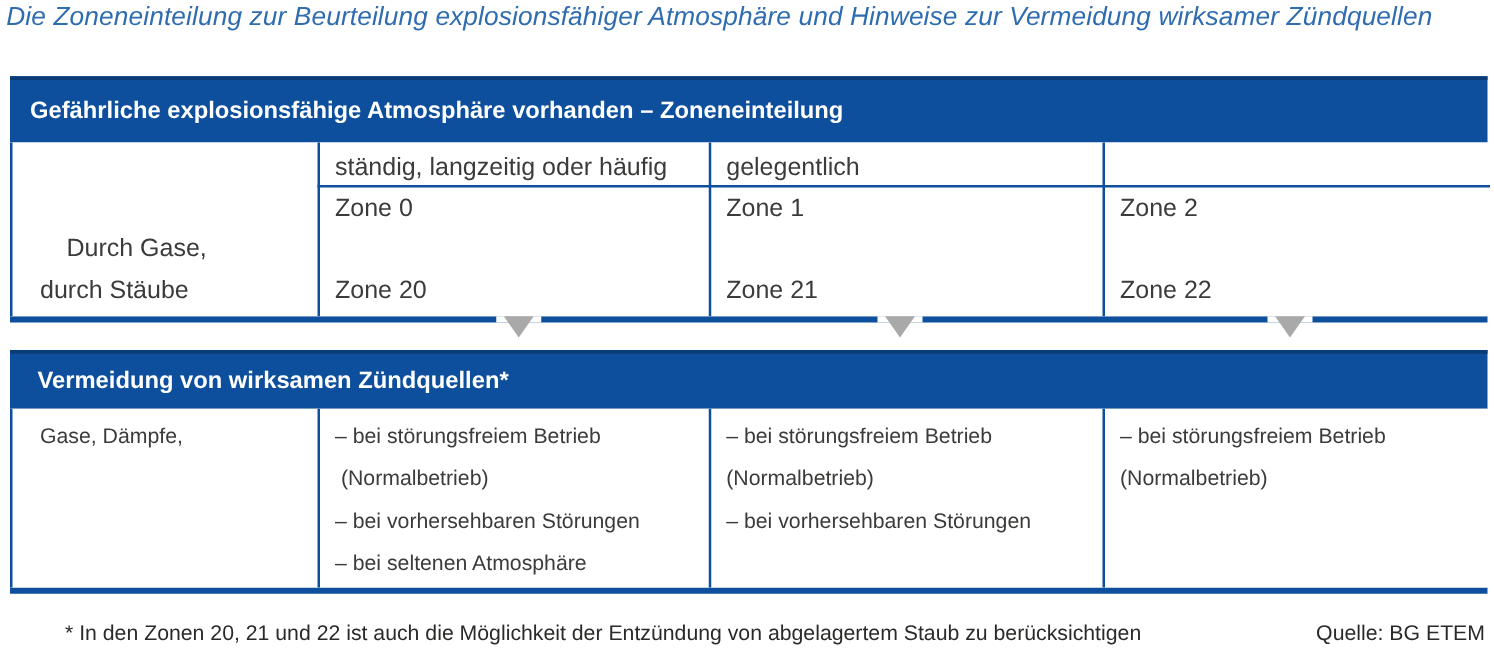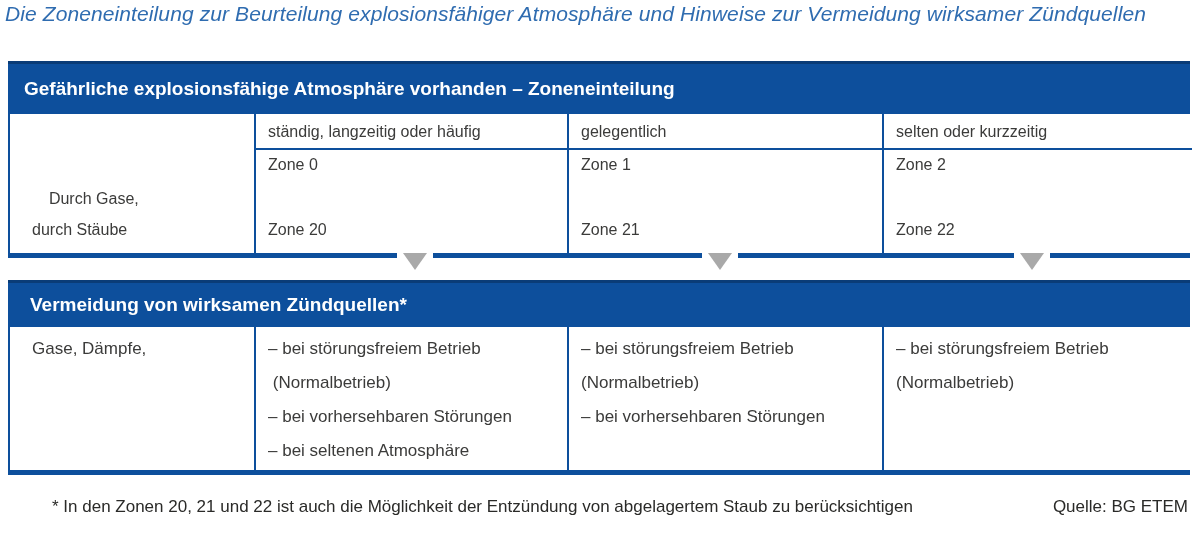--- a/index.html
+++ b/index.html
@@ -29,21 +29,21 @@
   .tbl-zones .tbody { height:139px; }
   .tbl-ignition .tbody { height:143px; }
 
   .vline { position:absolute; top:0; bottom:0; width:2px; background:#0d4f9c; }
   .v1 { left:244px; } .v2 { left:557px; } .v3 { left:872px; }
 
   .freq-underline { position:absolute; top:34px; left:244px; width:938px; height:2px; background:#0d4f9c; }
 
   .bborder { height:5px; background:#0d4f9c; }
 
-  .txt { position:absolute; font-size:16px; color:#3b3b3a; white-space:pre-wrap; }
+  .txt { position:absolute; font-size:20px; color:#3b3b3a; white-space:pre-wrap; }
 
   
   .lbl-gases { left:22px; top:0; line-height:34px;text-align:right; }
   .lbl-dusts { left:22px; top:107px; }
   .freq { top:9px; }
   .zone-gas { top:42px; }
   .zone-dust { top:107px; }
   .colx2 { left:258px; } .colx3 { left:571px; } .colx4 { left:886px; }
 
   
@@ -88,21 +88,20 @@
       <div class="txt lbl-dusts">durch Stäube</div>
 
       <div class="txt freq colx2">ständig, langzeitig oder häufig</div>
       <div class="txt zone-gas colx2">Zone 0</div>
       <div class="txt zone-dust colx2">Zone 20</div>
 
       <div class="txt freq colx3">gelegentlich</div>
       <div class="txt zone-gas colx3">Zone 1</div>
       <div class="txt zone-dust colx3">Zone 21</div>
 
-      <div class="txt freq colx4">selten oder kurzzeitig</div>
       <div class="txt zone-gas colx4">Zone 2</div>
       <div class="txt zone-dust colx4">Zone 22</div>
     </div>
     <div class="bborder"></div>
 
     <div class="a1">
       <div class="arrow-gap"></div>
       <div class="arrow-tri"></div>
     </div>
     <div class="a2">

